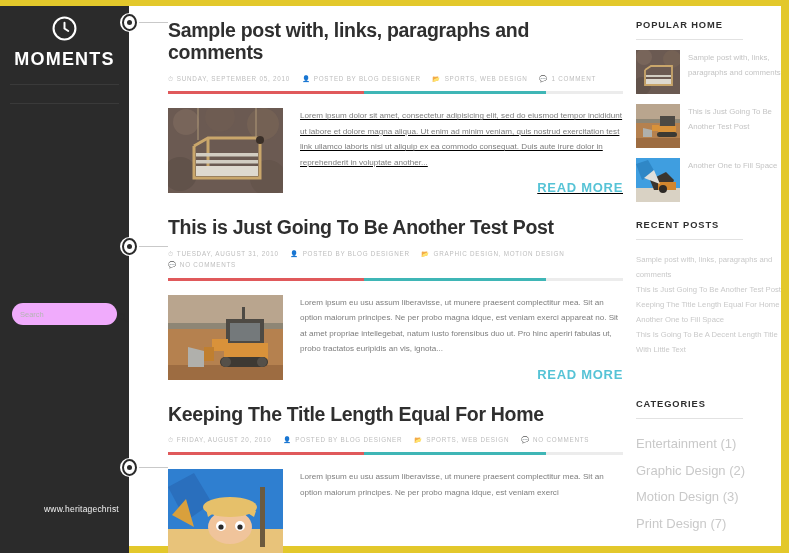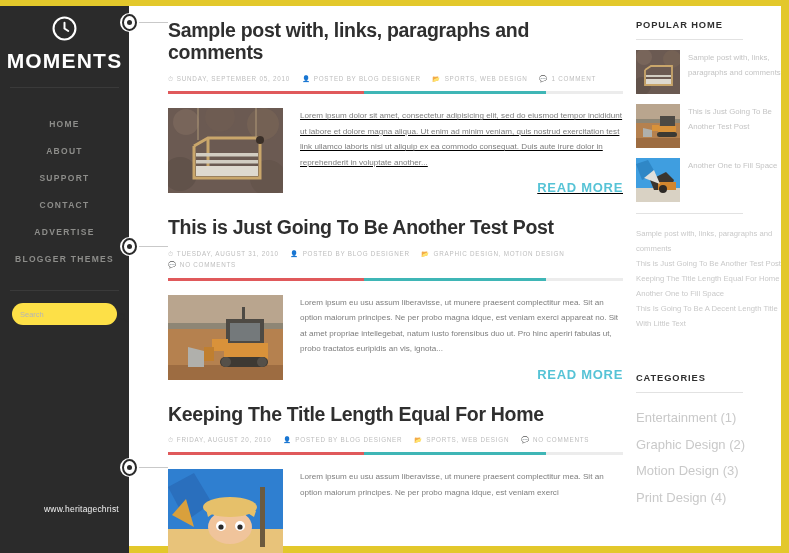--- a/index.html
+++ b/index.html
@@ -36,21 +36,21 @@
   }
   .logo-wrap { text-align: center; padding-top: 2px; }
   .clock-icon {
     width: 25px; height: 25px;
     display: inline-block;
     position: relative;
   }
   .brand {
     margin-top: 4px;
     color: #ffffff;
-    font-size: 21px;
+    font-size: 18px;
     font-weight: bold;
     letter-spacing: 1.2px;
     text-align: center;
   }
   .sb-rule {
     margin: 14px 10px 0 10px;
     height: 1px;
     background: #3a3a3a;
   }
   .nav { margin-top: 22px; }
@@ -67,21 +67,21 @@
   }
   .sb-rule2 {
     margin: 18px 10px 0 10px;
     height: 1px;
     background: #3a3a3a;
   }
   .search-box {
     position: absolute;
     left: 12px; top: 297px;
     width: 105px; height: 22px;
-    background: #fde047;
+    background: #f0abfc;
     border-radius: 11px;
     display: flex;
     align-items: center;
     padding: 0 8px;
   }
   .search-box input {
     flex: 1;
     border: 0; outline: 0;
     font-size: 7.5px;
     color: #555;
@@ -291,28 +291,20 @@
             <circle cx="12" cy="12" r="10.5" fill="none" stroke="#ffffff" stroke-width="2"></circle>
             <path d="M12 6.5 L12 12 L15.6 14.4" fill="none" stroke="#ffffff" stroke-width="1.9" stroke-linecap="round"></path>
           </svg>
         </span>
       </div>
 
       <div class="brand">MOMENTS</div>
 
       <div class="sb-rule"></div>
 
-      <nav class="nav">
-        <a class="nav-item">HOME</a>
-        <a class="nav-item">ABOUT</a>
-        <a class="nav-item">SUPPORT</a>
-        <a class="nav-item">CONTACT</a>
-        <a class="nav-item">ADVERTISE</a>
-        <a class="nav-item">BLOGGER THEMES</a>
-      </nav>
 
       <div class="sb-rule2"></div>
 
       <div class="search-box">
         <input type="text" placeholder="Search" style="">
         <span class="mag-icon">
           <svg viewBox="0 0 24 24" width="11" height="11">
             <circle cx="10" cy="10" r="6.3" fill="none" stroke="#2b2b2b" stroke-width="2.4"></circle>
             <line x1="14.6" y1="14.6" x2="21" y2="21" stroke="#2b2b2b" stroke-width="2.6" stroke-linecap="round"></line>
           </svg>
@@ -500,38 +492,39 @@
               <circle cx="27" cy="31" r="4" fill="#2d2a26"></circle>
             </svg>
           </div>
           <div class="ptext">Another One to Fill Space</div>
         </div>
 
       </div>
     </section>
 
     <section class="widget" style="margin-top:8px;">
+      <h2 class="widget-title">RECENT POSTS</h2>
       <div class="widget-rule"></div>
       <div class="recent-list">
         <a class="recent-item">Sample post with, links, paragraphs and comments</a>
         <a class="recent-item">This is Just Going To Be Another Test Post</a>
         <a class="recent-item">Keeping The Title Length Equal For Home</a>
         <a class="recent-item">Another One to Fill Space</a>
         <a class="recent-item">This Is Going To Be A Decent Length Title With Little Text</a>
       </div>
     </section>
 
     <section class="widget" style="margin-top:34px;">
       <h2 class="widget-title">CATEGORIES</h2>
       <div class="widget-rule"></div>
       <div class="cat-list">
         <a class="cat-item">Entertainment (1)</a>
         <a class="cat-item">Graphic Design (2)</a>
         <a class="cat-item">Motion Design (3)</a>
-        <a class="cat-item">Print Design (4)</a>
+        <a class="cat-item">Print Design (7)</a>
       </div>
     </section>
 
   </div>
 
   <div class="watermark">www.heritagechrist</div>
 
 </div>
 
 </body></html>

